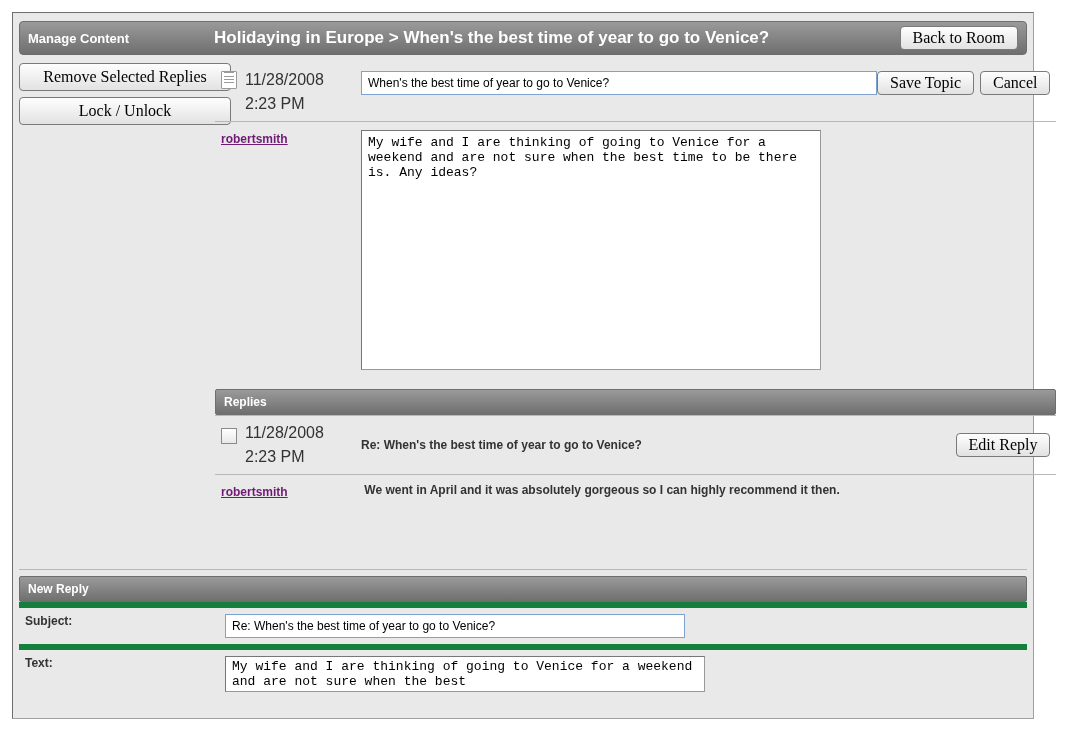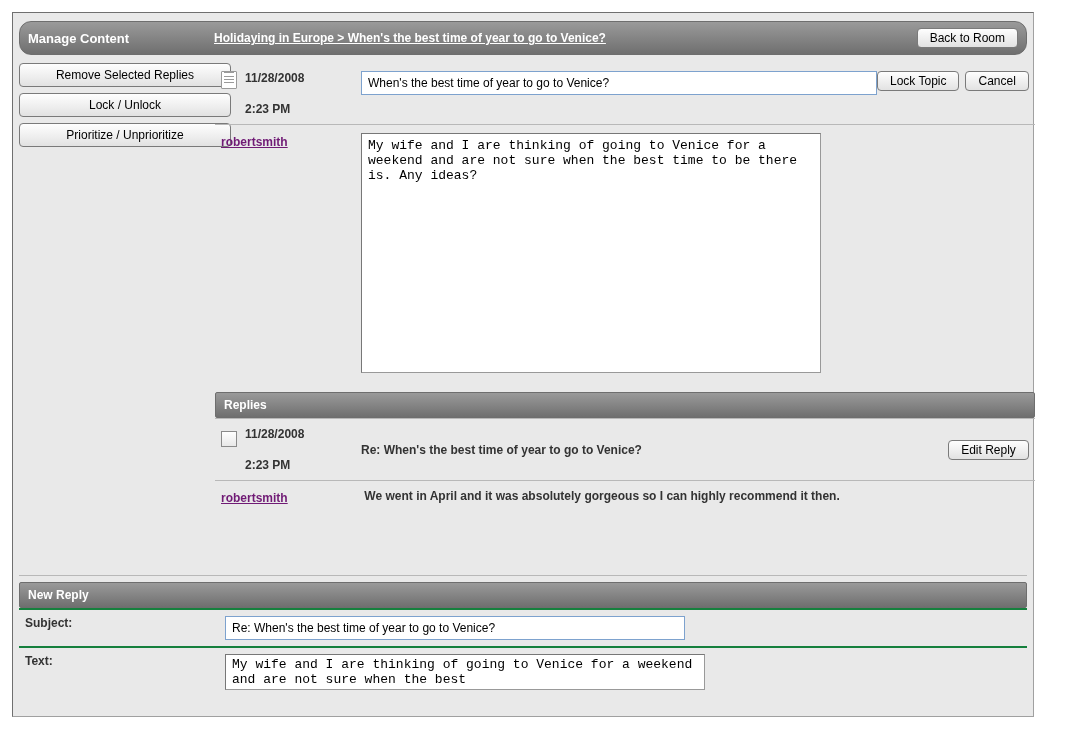--- a/index.html
+++ b/index.html
@@ -2,51 +2,51 @@
 <html><head>
 <meta charset="utf-8">
 <style>
   html,body{margin:0;padding:0;height:100%;font-family:Verdana,Arial,sans-serif;font-size:12px;color:#333;background:#fff;}
   .viewport{width:1072px;height:732px;position:relative;box-sizing:border-box;}
   .outer-scroll{width:100%;height:100%;overflow:scroll;}
   .canvas{width:1200px;height:1200px;background:#fff;position:relative;}
   .frame{position:absolute;left:12px;top:12px;width:1020px;border:1px solid #a0a0a0;border-top-color:#6f6f6f;border-left-color:#6f6f6f;box-shadow:0 0 0 1px #fff inset;background:#e9e9e9;}
   .frame-inner{padding:8px 6px 20px 6px;background:#e9e9e9;}
   
-  .hdr-bar{height:32px;border:1px solid #6e6e6e;border-radius:12px;background:linear-gradient(#9a9a9a,#6f6f6f);display:flex;align-items:center;color:#fff;font-weight:bold;padding:0 8px;margin-bottom:8px;}
+  .hdr-bar{height:32px;border:1px solid #6e6e6e;border-radius:4px;background:linear-gradient(#9a9a9a,#6f6f6f);display:flex;align-items:center;color:#fff;font-weight:bold;padding:0 8px;margin-bottom:8px;}
   .hdr-left{width:186px;font-size:13px;}
-  .hdr-crumb{flex:1;font-size:12px;text-decoration:underline;}
-  .btn{background:linear-gradient(#fefefe,#e2e2e2);border:1px solid #7a7a7a;border-radius:4px;color:#000;font-family:Liberation Sans, sans-serif;font-size:12px;padding:2px 12px;cursor:pointer;white-space:nowrap;}
+  .hdr-crumb{flex:1;font-size:17px;}
+  .btn{background:linear-gradient(#fefefe,#e2e2e2);border:1px solid #7a7a7a;border-radius:4px;color:#000;font-family:Liberation Serif, serif;font-size:16px;padding:2px 12px;cursor:pointer;white-space:nowrap;}
   .layout{display:flex;align-items:flex-start;}
   .side{width:192px;flex:0 0 192px;}
   .side .btn{display:block;width:212px;margin:0 0 6px 0;padding:4px 0;text-align:center;}
   .main{flex:1;margin-left:4px;}
   
   .row{display:flex;align-items:flex-start;padding:8px 6px;}
   .row.border-b{border-bottom:1px solid #b8b8b8;}
   .row.border-t{border-top:1px solid #b8b8b8;}
   .meta-col{width:140px;flex:0 0 140px;display:flex;}
   .icon-slot{width:24px;flex:0 0 24px;}
-  .dt{font-weight:bold;font-size:12px;}
-  .dt .time{display:block;margin-top:17px;}
+  .dt{font-weight:normal;font-size:16px;}
+  .dt .time{display:block;margin-top:6px;}
   .content-col{flex:1;}
   .title-input{width:516px;height:24px;border:1px solid #7da2ce;padding:2px 6px;font-family:inherit;font-size:12px;box-sizing:border-box;}
   .topic-actions{margin-left:auto;display:flex;gap:6px;}
   
   .author-link{font-weight:bold;text-decoration:underline;color:#701a75;display:inline-block;margin-top:2px;}
   .body-ta{width:460px;height:240px;border:1px solid #999;border-top-color:#777;border-left-color:#777;resize:none;font-family:"Courier New",monospace;font-size:13px;padding:4px 6px;box-sizing:border-box;overflow-y:scroll;}
   
   .sect-bar{height:24px;background:linear-gradient(#9a9a9a,#6f6f6f);border:1px solid #6e6e6e;border-radius:2px;color:#fff;font-weight:bold;padding:0 8px;display:flex;align-items:center;margin-top:8px;}
   .reply-subject{font-weight:bold;}
   .chk{width:14px;height:14px;border:1px solid #8a8a8a;background:linear-gradient(#fff,#e8e8e8);display:inline-block;}
   .reply-body{font-weight:bold;padding:8px 6px 50px 6px;}
   .reply-body .author-link{display:inline-block;width:140px;vertical-align:top;}
   .full-sep{height:1px;background:#b8b8b8;margin:20px 0 6px 0;}
   
-  .form-row{display:flex;align-items:flex-start;padding:6px;border-top:2px solid #15803d;}
+  .form-row{display:flex;align-items:flex-start;padding:6px;border-top:6px solid #15803d;}
   .form-label{width:200px;flex:0 0 200px;font-weight:bold;}
   .subject-input{width:460px;height:24px;border:1px solid #7da2ce;padding:2px 6px;font-family:inherit;font-size:12px;box-sizing:border-box;}
   .text-ta{width:480px;height:36px;border:1px solid #999;border-top-color:#777;border-left-color:#777;resize:none;font-family:"Courier New",monospace;font-size:13px;padding:2px 6px;box-sizing:border-box;overflow-y:scroll;}
   
   .doc-icon{width:14px;height:16px;display:block;border:1px solid #9a9a9a;border-radius:1px;background:#fff;position:relative;}
   .doc-icon::before,.doc-icon::after{content:"";position:absolute;left:2px;right:2px;height:1px;background:#9a9a9a;}
   .doc-icon::before{top:4px;box-shadow:0 3px 0 #9a9a9a,0 6px 0 #9a9a9a;}
   
   .spacer-right{margin-left:auto;}
 </style>
@@ -63,40 +63,39 @@
             <div class="hdr-left">Manage Content</div>
             <div class="hdr-crumb">Holidaying in Europe &gt; When's the best time of year to go to Venice?</div>
             <button class="btn">Back to Room</button>
           </div>
 
           <div class="layout">
 
             <div class="side">
               <button class="btn">Remove Selected Replies</button>
               <button class="btn">Lock / Unlock</button>
-              <button class="btn">Prioritize / Unprioritize</button>
             </div>
 
             <div class="main">
 
               <div class="row border-b">
                 <div class="meta-col">
                   <div class="icon-slot">
                     <span class="doc-icon"></span>
                   </div>
                   <div class="dt">
                     <span>11/28/2008</span>
                     <span class="time">2:23 PM</span>
                   </div>
                 </div>
                 <div class="content-col">
                   <input class="title-input" type="text" value="When's the best time of year to go to Venice?" style="">
                 </div>
                 <div class="topic-actions">
-                  <button class="btn">Lock Topic</button>
+                  <button class="btn">Save Topic</button>
                   <button class="btn">Cancel</button>
                 </div>
               </div>
 
               <div class="row">
                 <div class="meta-col">
                   <a class="author-link">robertsmith</a>
                 </div>
                 <div class="content-col">
                   <textarea class="body-ta" style="">My wife and I are thinking of going to Venice for a weekend and are not sure when the best time to be there is. Any ideas?</textarea>

